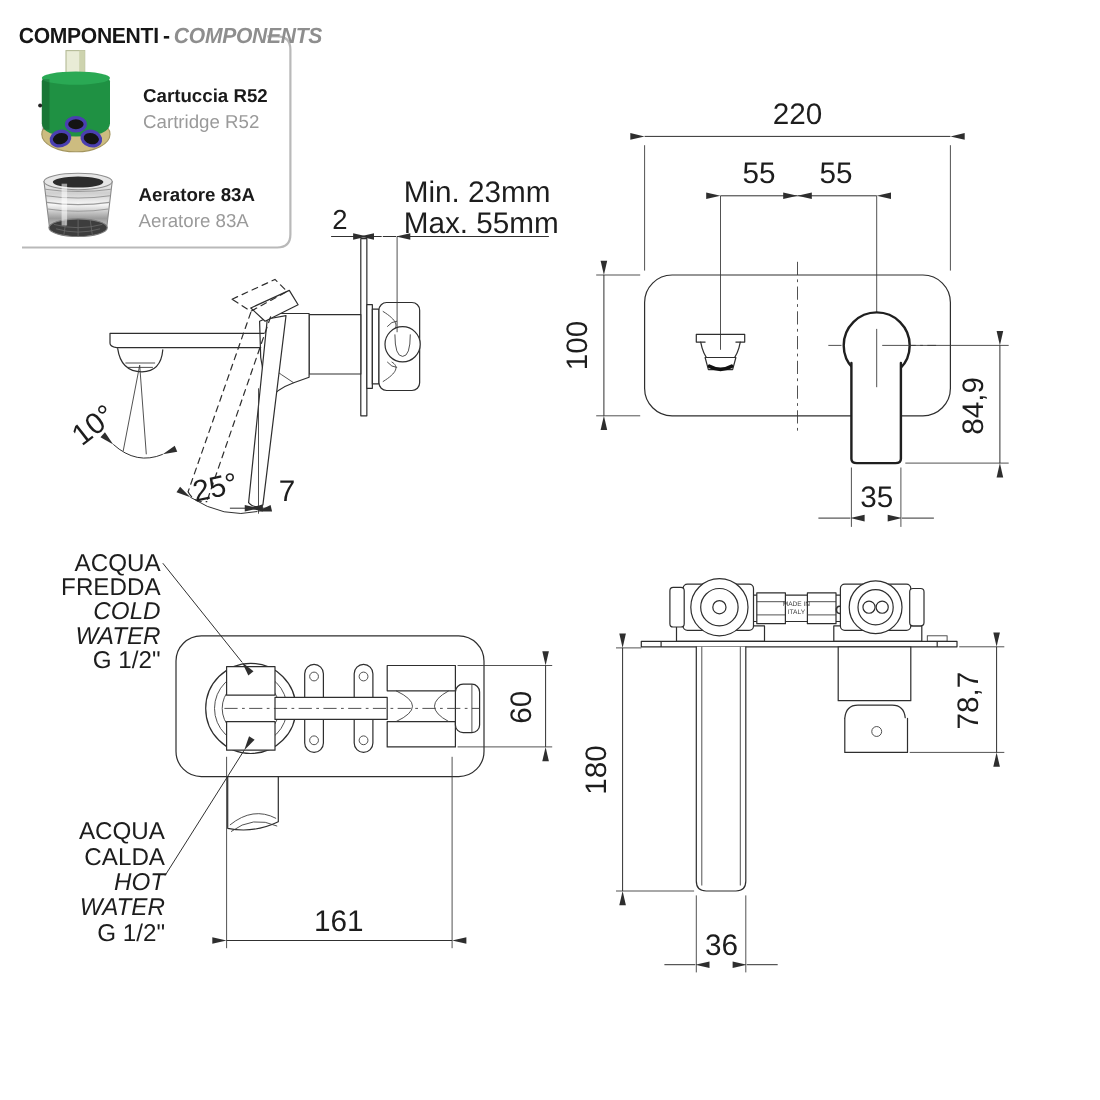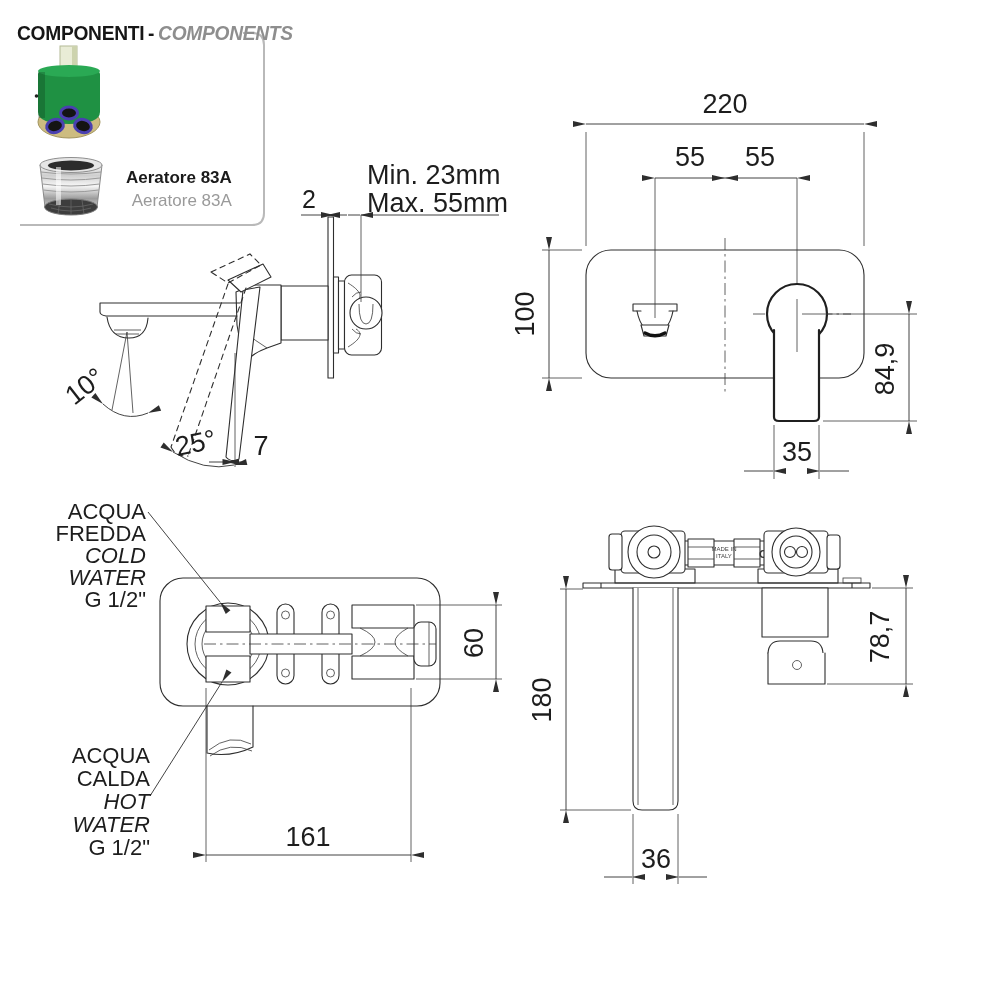--- a/index.html
+++ b/index.html
@@ -329,19 +329,23 @@
       <path d="M707,877 H679" class="dim" marker-end="url(#arw)"></path>
       <text x="656" y="868" text-anchor="middle" class="dimtxt27">36</text>
     </g>
   </g>
 </svg>
 
   <div class="panel-title">
     <span>COMPONENTI</span><span class="sep">-</span><span class="en">COMPONENTS</span>
   </div>
 
-
-  <div class="item-label" style="left:126px;top:168px;text-align:right;">
+  <div class="item-label" style="left:130px;top:78px;">
+    <div class="it-name">Cartuccia R52</div>
+    <div class="en-name">Cartridge R52</div>
+  </div>
+
+  <div class="item-label" style="left:126px;top:168px;">
     <div class="it-name">Aeratore 83A</div>
     <div class="en-name">Aeratore 83A</div>
   </div>
 
 </div>
 
 </body></html>

